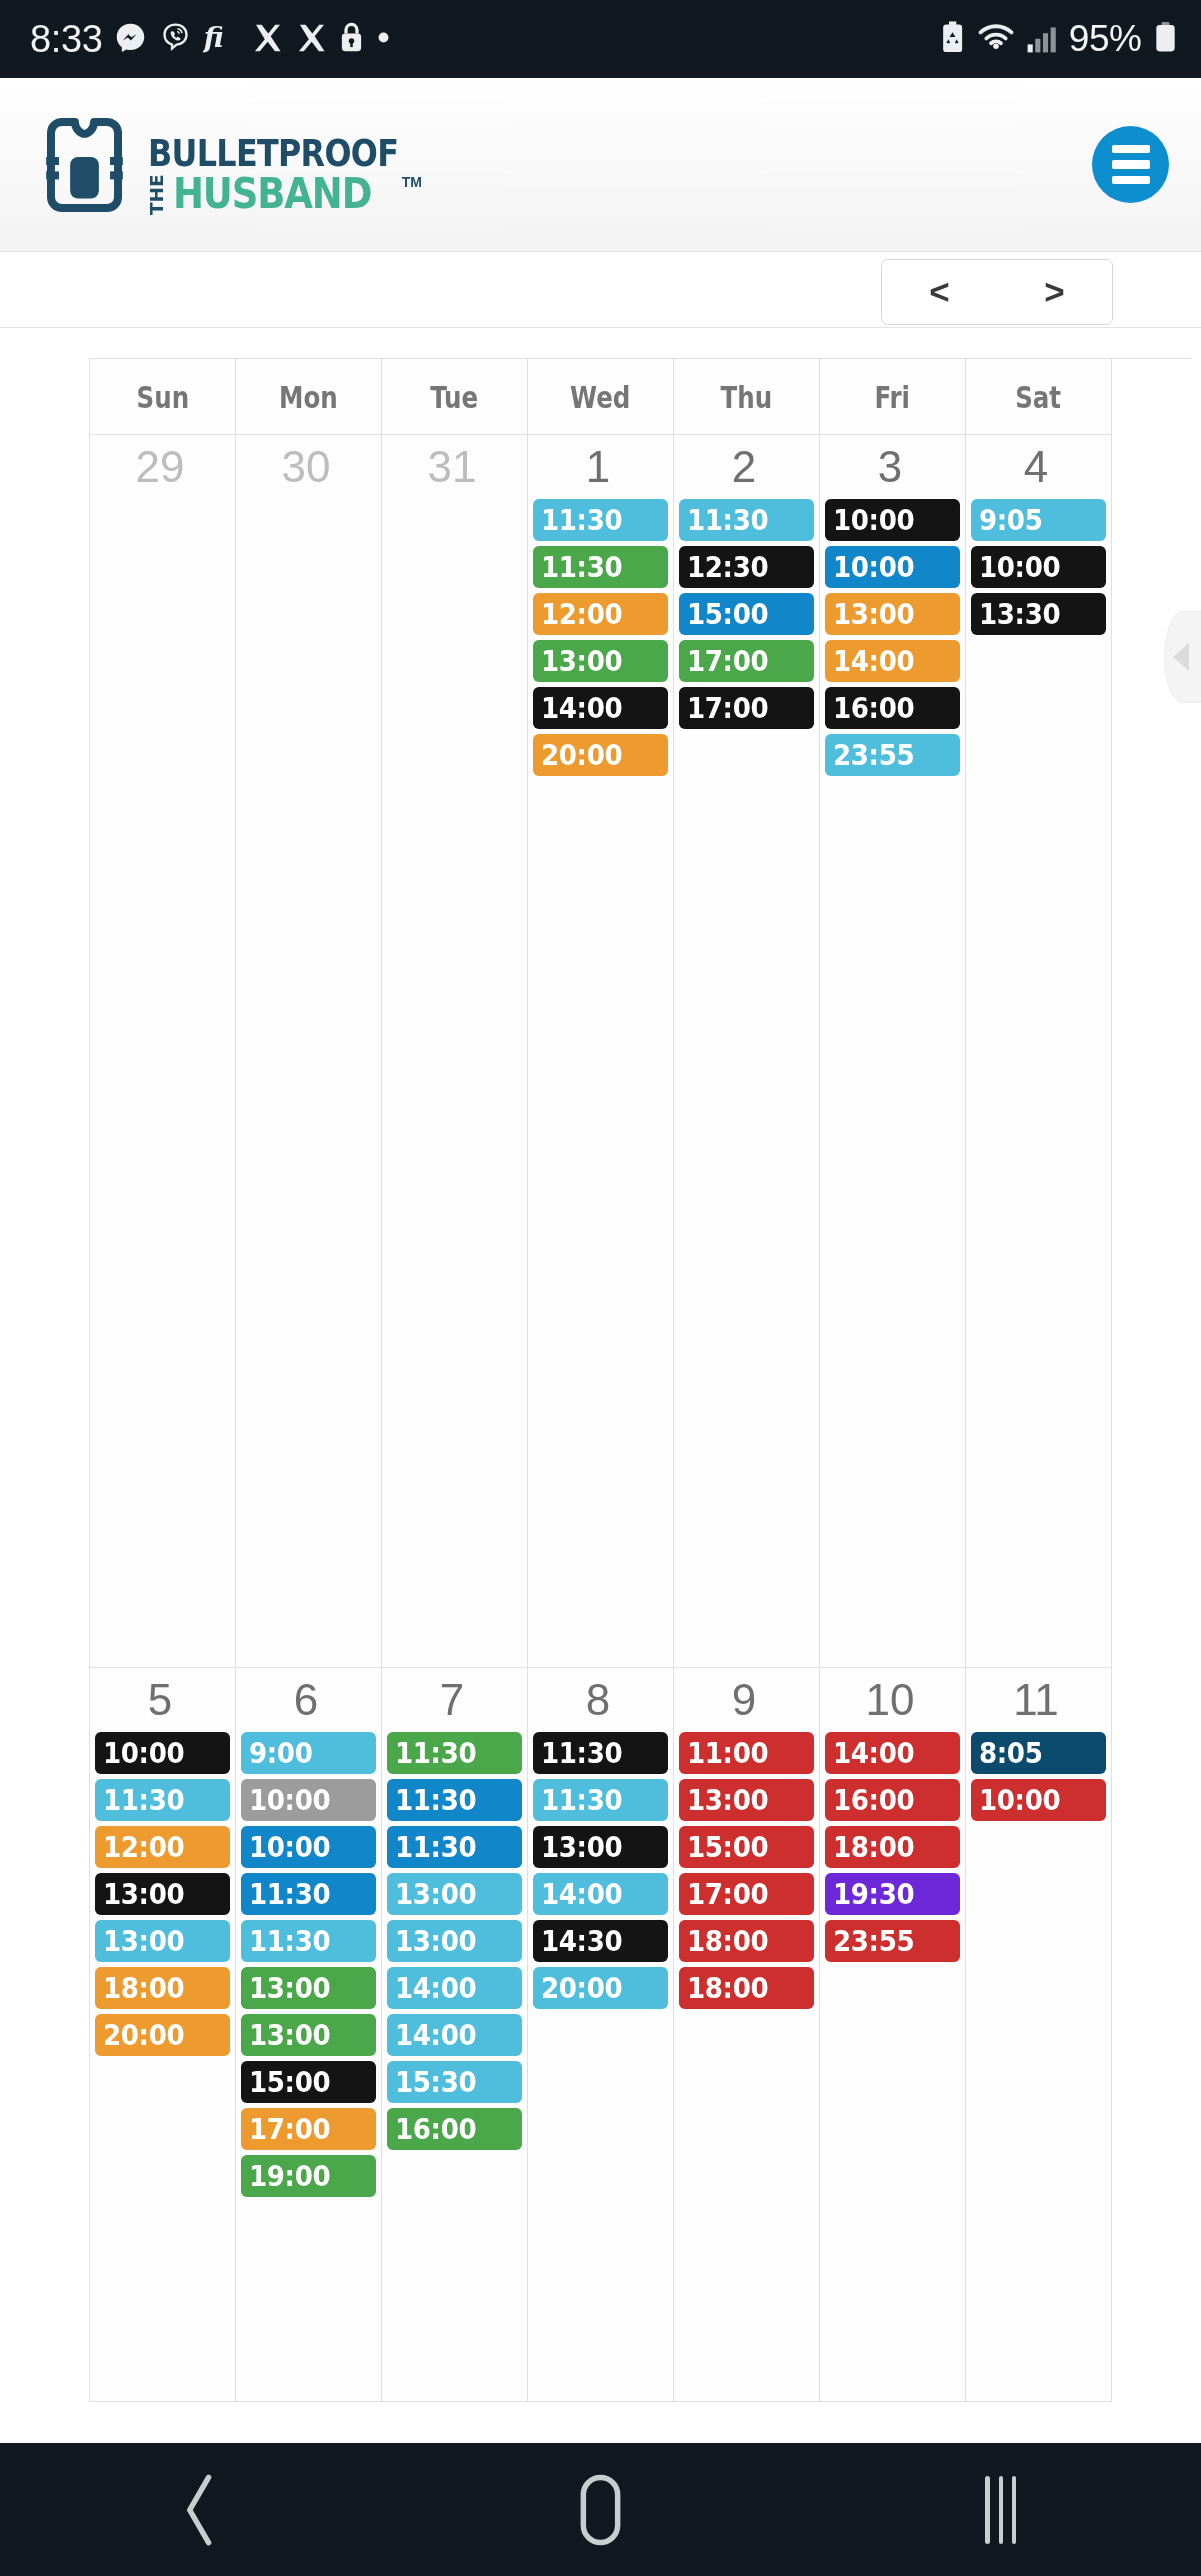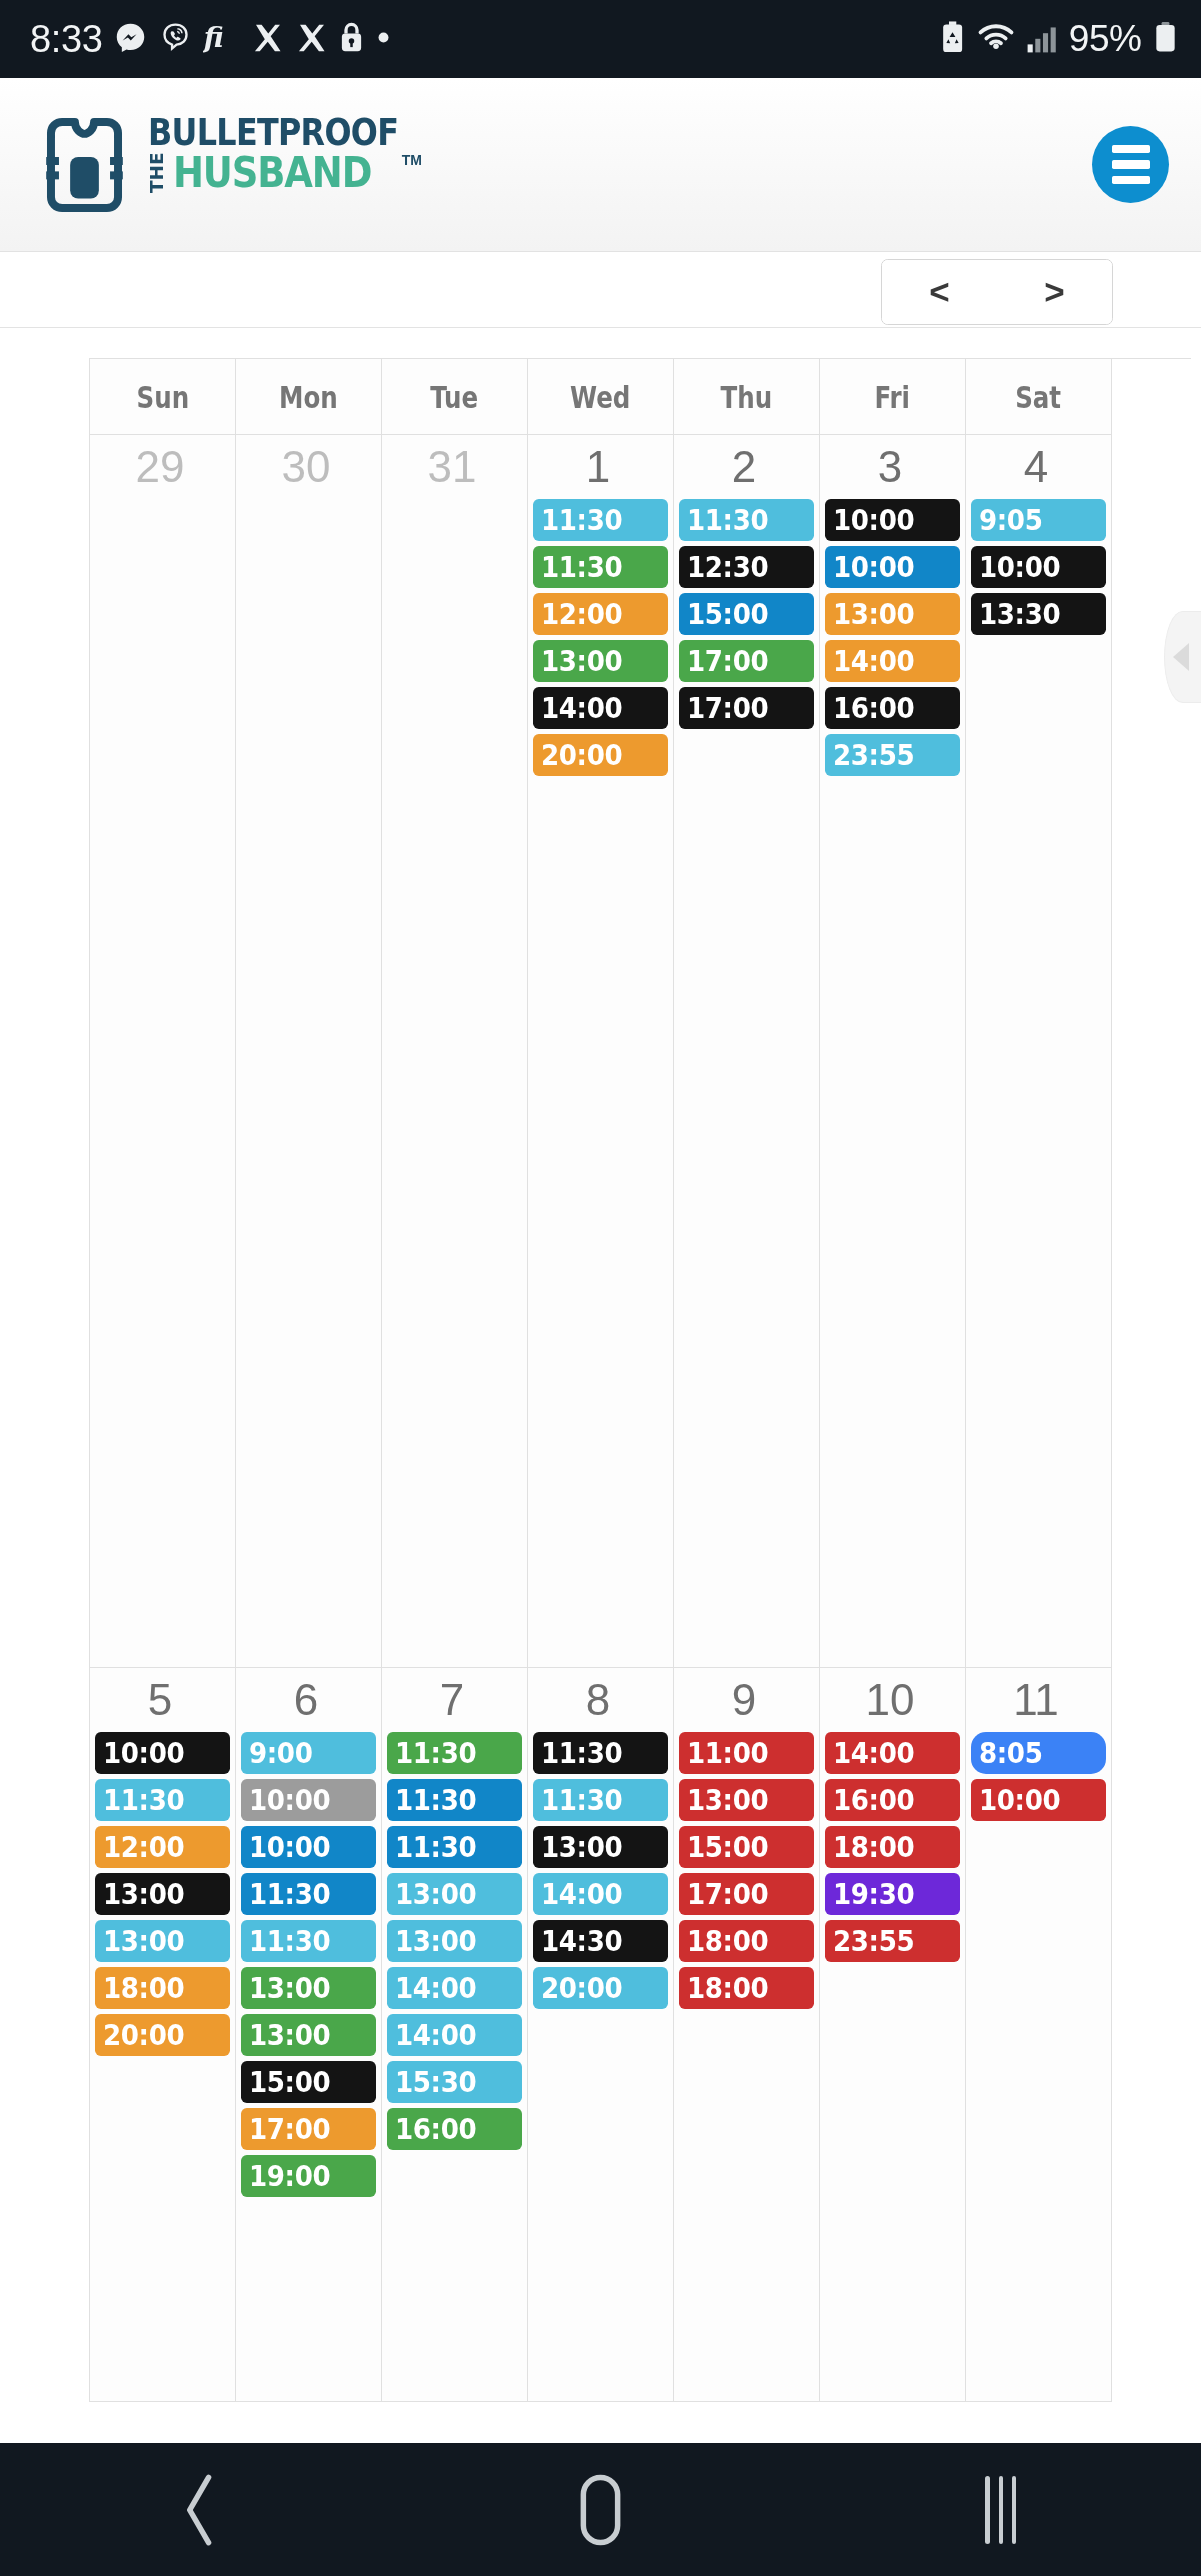--- a/index.html
+++ b/index.html
@@ -23,21 +23,21 @@
   .sb-pct { font-size:37px; font-weight:400; color:#f2f4f5; letter-spacing:-0.4px;}
   .sb-ico { display:inline-block; }
 
   
   .siteheader {
     position:absolute; top:78px; left:0; width:1201px; height:174px;
     background:linear-gradient(#ffffff,#f3f3f3);
     border-bottom:0.8px solid #e2e2e2;
     display:flex; align-items:center; padding:0 32px 0 43px;
   }
-  .logo-wrap { display:flex; align-items:flex-start; gap:22px; }
+  .logo-wrap { display:flex; align-items:flex-end; gap:22px; }
   .logo-mark { width:83px; height:100px; }
   .logo-text { display:flex; flex-direction:column; justify-content:center; }
   .logo-top {
     font-family:"DejaVu Sans", sans-serif;
     font-size:37px; font-weight:700; letter-spacing:-0.8px;
     color:#1f4d67; line-height:0.98;
     transform: scaleX(0.86); transform-origin:left center;
   }
   .logo-bottom { display:flex; align-items:flex-end; gap:6.7px; line-height:0.98; }
   .logo-the {
@@ -547,21 +547,21 @@
                   <span>19:30</span>
                 </div>
                 <div class="ev" style="background: rgb(205, 47, 47);">
                   <span>23:55</span>
                 </div>
               </div>
             </div>
             <div class="dcell r2">
               <div class="daynum">11</div>
               <div class="events">
-                <div class="ev" style="background: #3b82f6; border-radius: 15px;">
+                <div class="ev" style="background: #0c4a6e;">
                   <span>8:05</span>
                 </div>
                 <div class="ev" style="background: rgb(205, 47, 47);">
                   <span>10:00</span>
                 </div>
               </div>
             </div>
           </div>
         </div>
 

